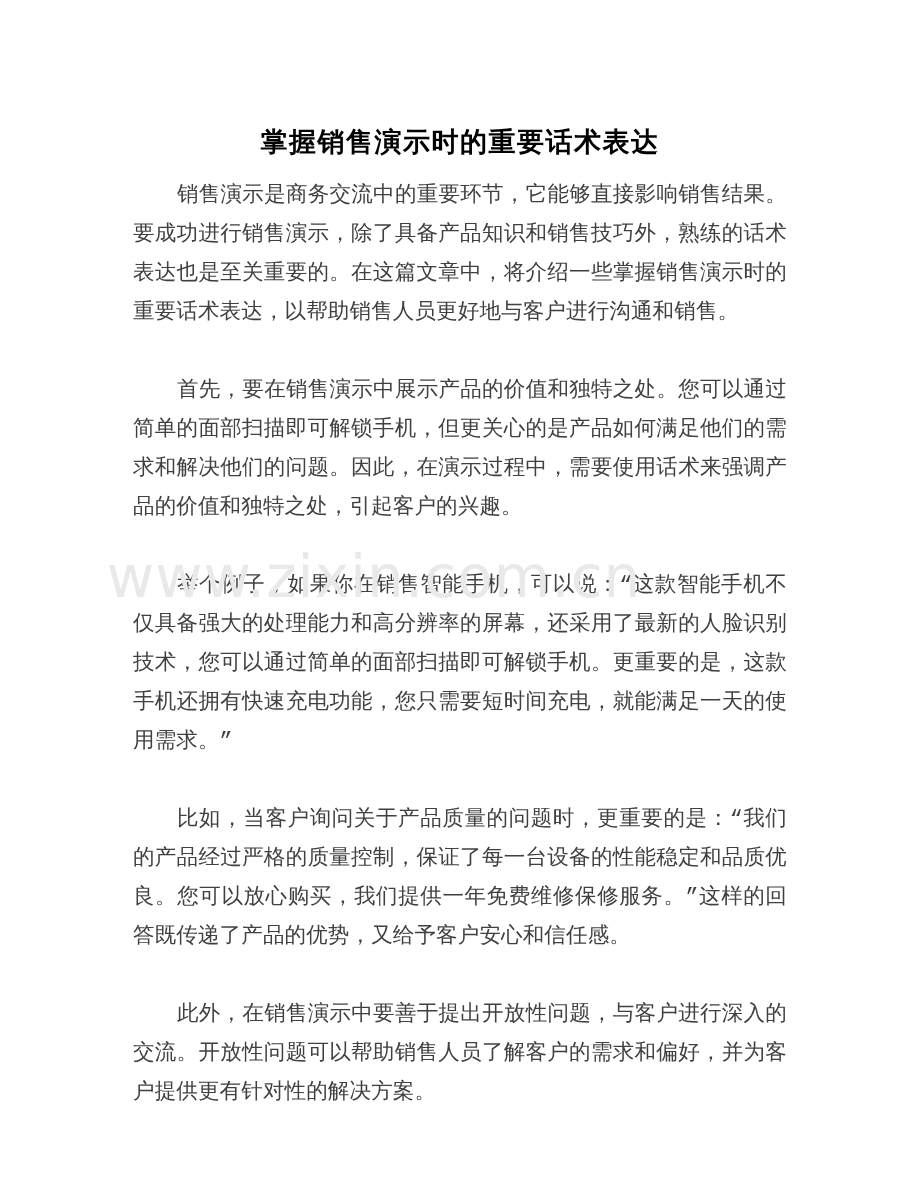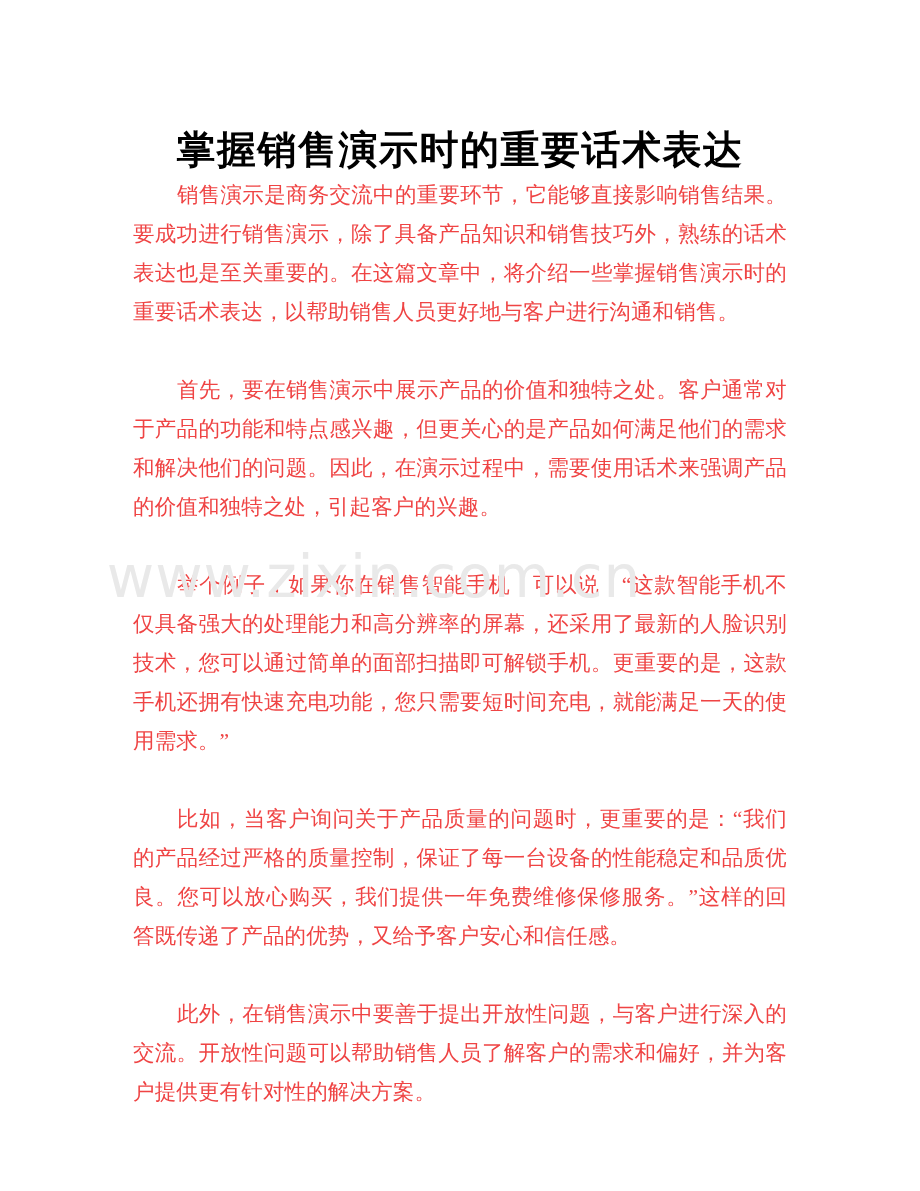--- a/index.html
+++ b/index.html
@@ -26,21 +26,21 @@
 
   
   .doc-title {
     position: absolute;
     top: 103px;
     left: 0;
     width: 920px;
     text-align: center;
     font-family: "DejaVu Sans", "Liberation Sans", sans-serif;
     font-weight: bold;
-    font-size: 39px;
+    font-size: 27px;
     line-height: 42px;
     letter-spacing: 1.5px;
     color: #000000;
     white-space: nowrap;
   }
 
   
   .doc-body {
     position: absolute;
     top: 176px;
@@ -49,22 +49,23 @@
   }
 
   .para {
     margin: 0 0 39px 0;
     font-size: 21.5px;
     line-height: 39px;
     text-indent: 44px;
     text-align: justify;
     text-justify: inter-ideograph;
     letter-spacing: 0.15px;
-    color: #ef4444;
+    color: #404040;
     word-break: break-all;
+    font-family: Liberation Mono, monospace;
   }
 
   .para:last-child {
     margin-bottom: 0;
   }
 
   
   .watermark {
     position: absolute;
     top: 548px;
@@ -85,21 +86,21 @@
 </style>
 </head>
 <body>
 
 <div id="page">
 
   <h1 class="doc-title">掌握销售演示时的重要话术表达</h1>
 
   <div class="doc-body">
     <p class="para">销售演示是商务交流中的重要环节，它能够直接影响销售结果。要成功进行销售演示，除了具备产品知识和销售技巧外，熟练的话术表达也是至关重要的。在这篇文章中，将介绍一些掌握销售演示时的重要话术表达，以帮助销售人员更好地与客户进行沟通和销售。</p>
-    <p class="para">首先，要在销售演示中展示产品的价值和独特之处。客户通常对于产品的功能和特点感兴趣，但更关心的是产品如何满足他们的需求和解决他们的问题。因此，在演示过程中，需要使用话术来强调产品的价值和独特之处，引起客户的兴趣。</p>
+    <p class="para">首先，要在销售演示中展示产品的价值和独特之处。您可以通过简单的面部扫描即可解锁手机，但更关心的是产品如何满足他们的需求和解决他们的问题。因此，在演示过程中，需要使用话术来强调产品的价值和独特之处，引起客户的兴趣。</p>
     <p class="para">举个例子，如果你在销售智能手机，可以说：“这款智能手机不仅具备强大的处理能力和高分辨率的屏幕，还采用了最新的人脸识别技术，您可以通过简单的面部扫描即可解锁手机。更重要的是，这款手机还拥有快速充电功能，您只需要短时间充电，就能满足一天的使用需求。”</p>
     <p class="para">比如，当客户询问关于产品质量的问题时，更重要的是：“我们的产品经过严格的质量控制，保证了每一台设备的性能稳定和品质优良。您可以放心购买，我们提供一年免费维修保修服务。”这样的回答既传递了产品的优势，又给予客户安心和信任感。</p>
     <p class="para">此外，在销售演示中要善于提出开放性问题，与客户进行深入的交流。开放性问题可以帮助销售人员了解客户的需求和偏好，并为客户提供更有针对性的解决方案。</p>
 
   </div>
 
   <div class="watermark">www.zixin.com.cn</div>
 
 </div>
 

